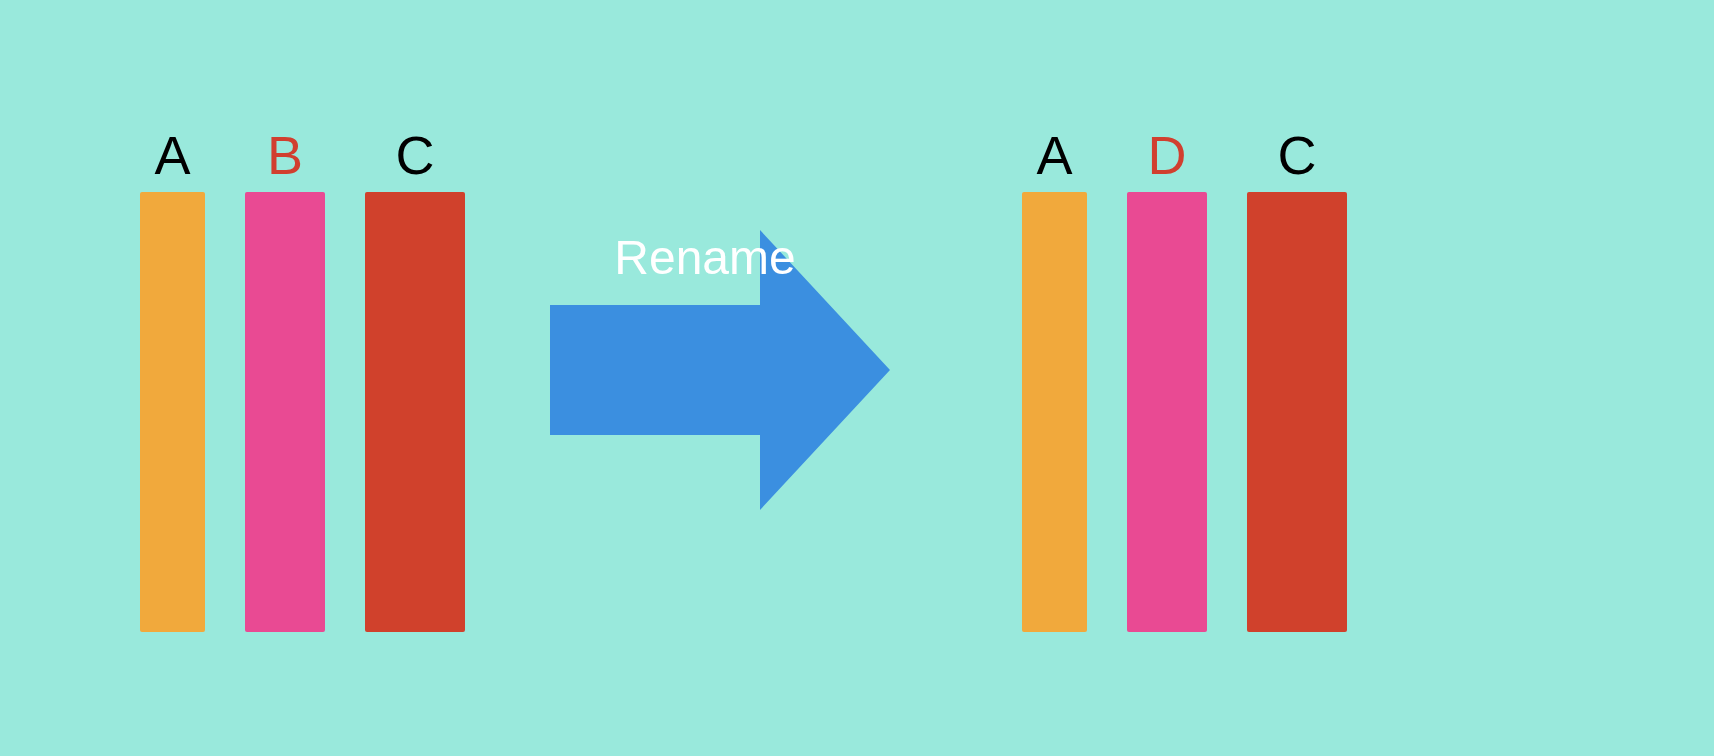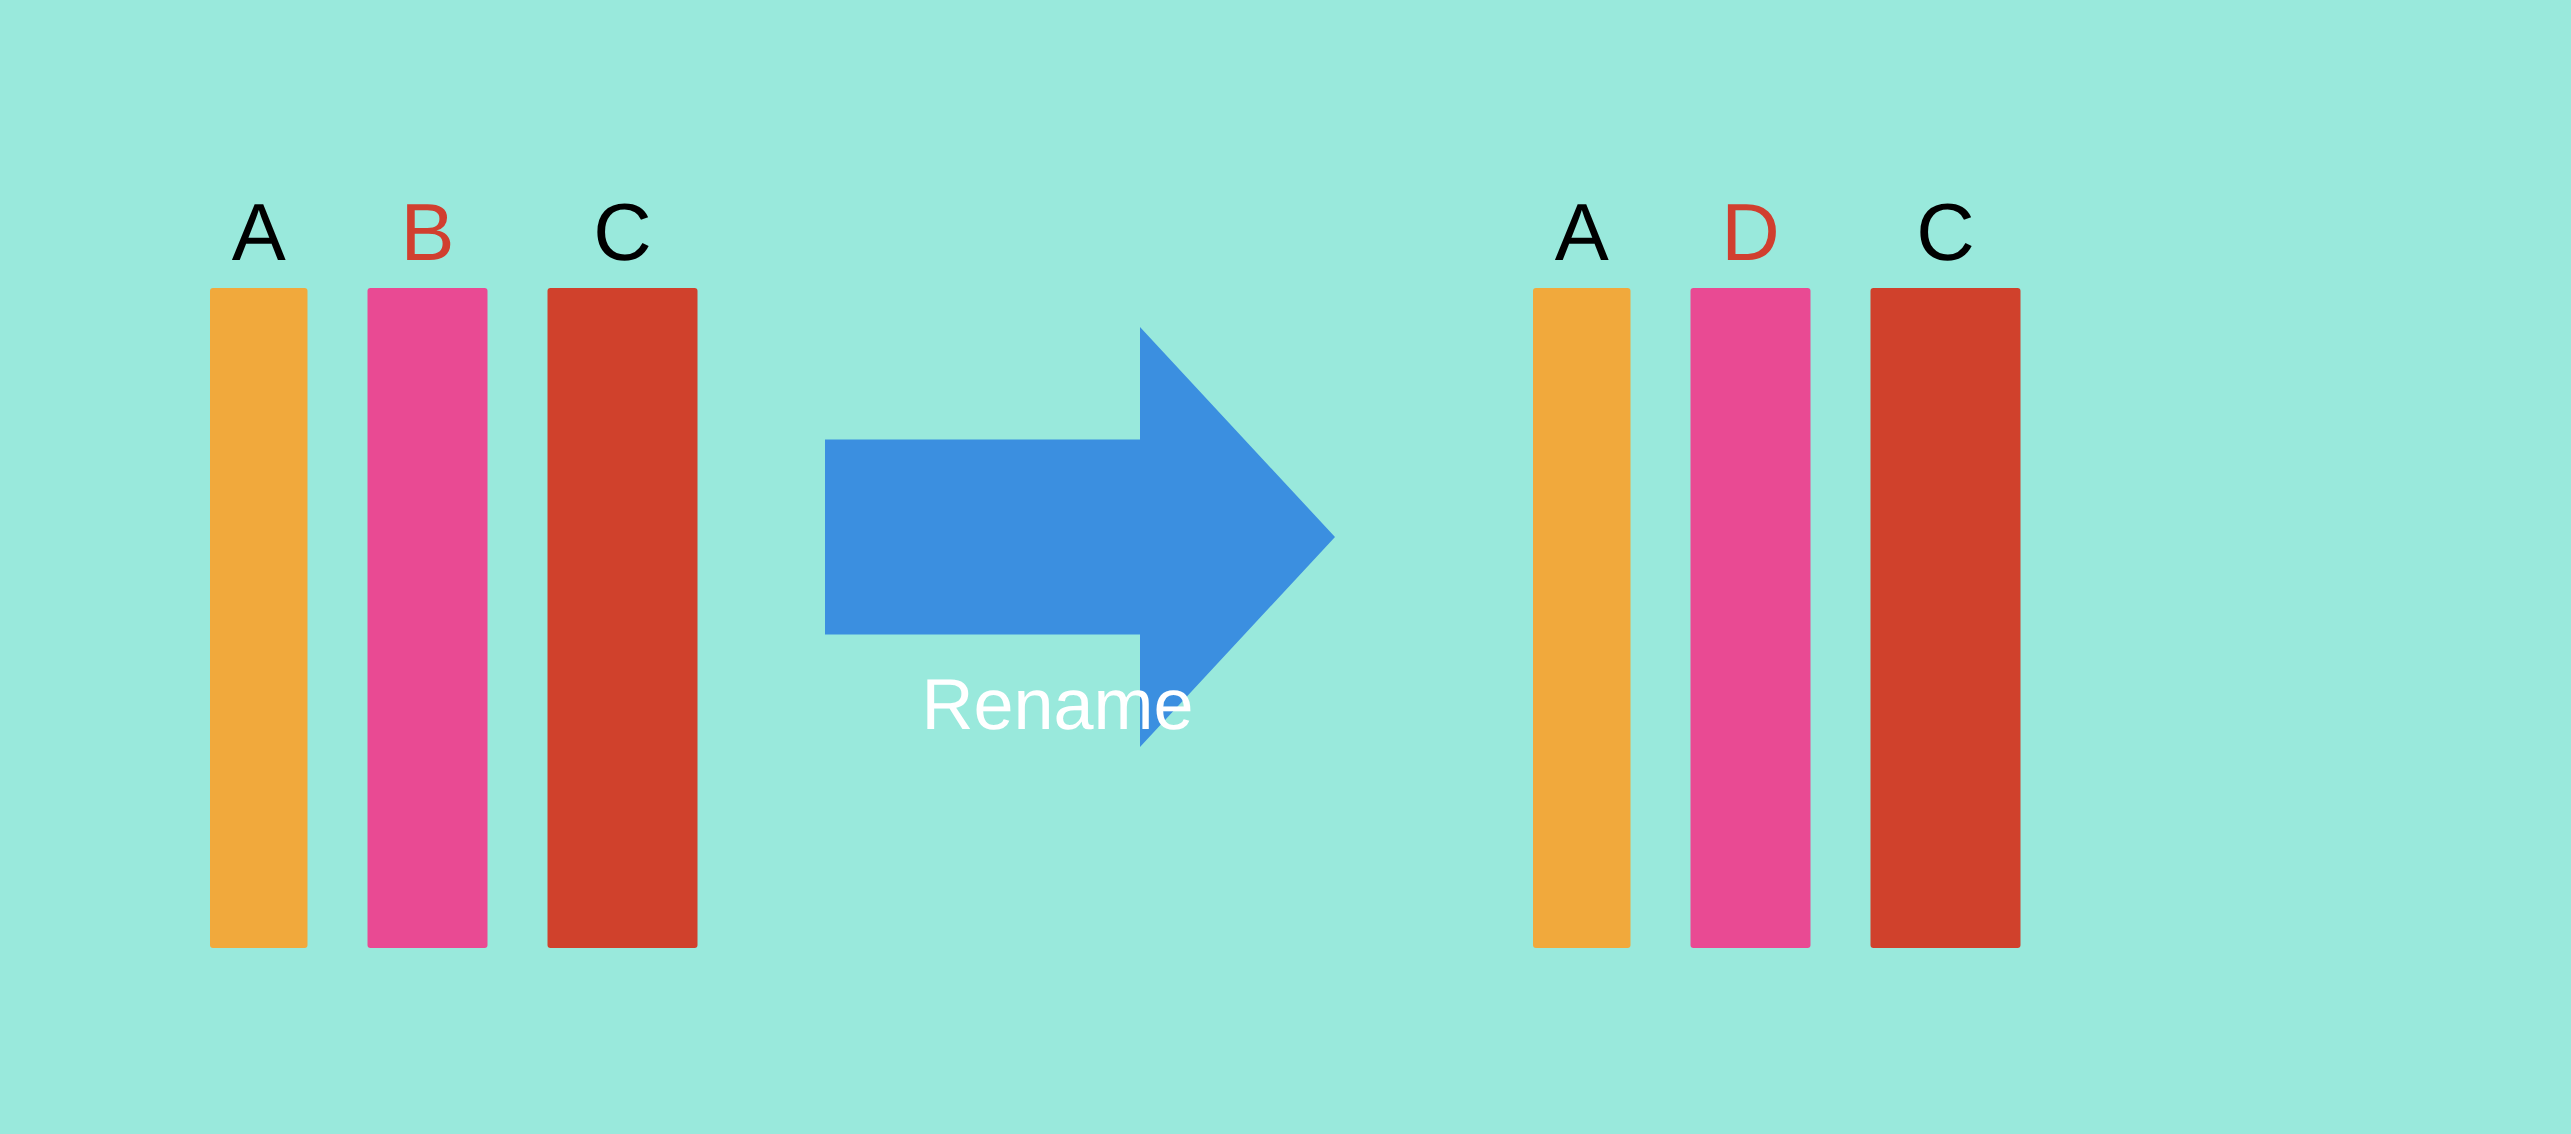--- a/index.html
+++ b/index.html
@@ -44,25 +44,25 @@
     .col-bar.w1 { width:80px; }
     .col-bar.w2 { width:100px; }
     .col-bar.cA { background:#f1a93c; }
     .col-bar.cB { background:#e94a93; }
     .col-bar.cC { background:#d0412c; }
 
     
     .arrow-wrap {
       position:absolute;
       left:550px;
-      top:218px;
+      top:230px;
       width:340px;
       height:280px;
       display:flex;
-      align-items:flex-end;
+      align-items:flex-start;
       justify-content:center;
     }
     .arrow-svg {
       position:absolute;
       inset:0;
       width:100%;
       height:100%;
     }
     .arrow-label {
       position:relative;

